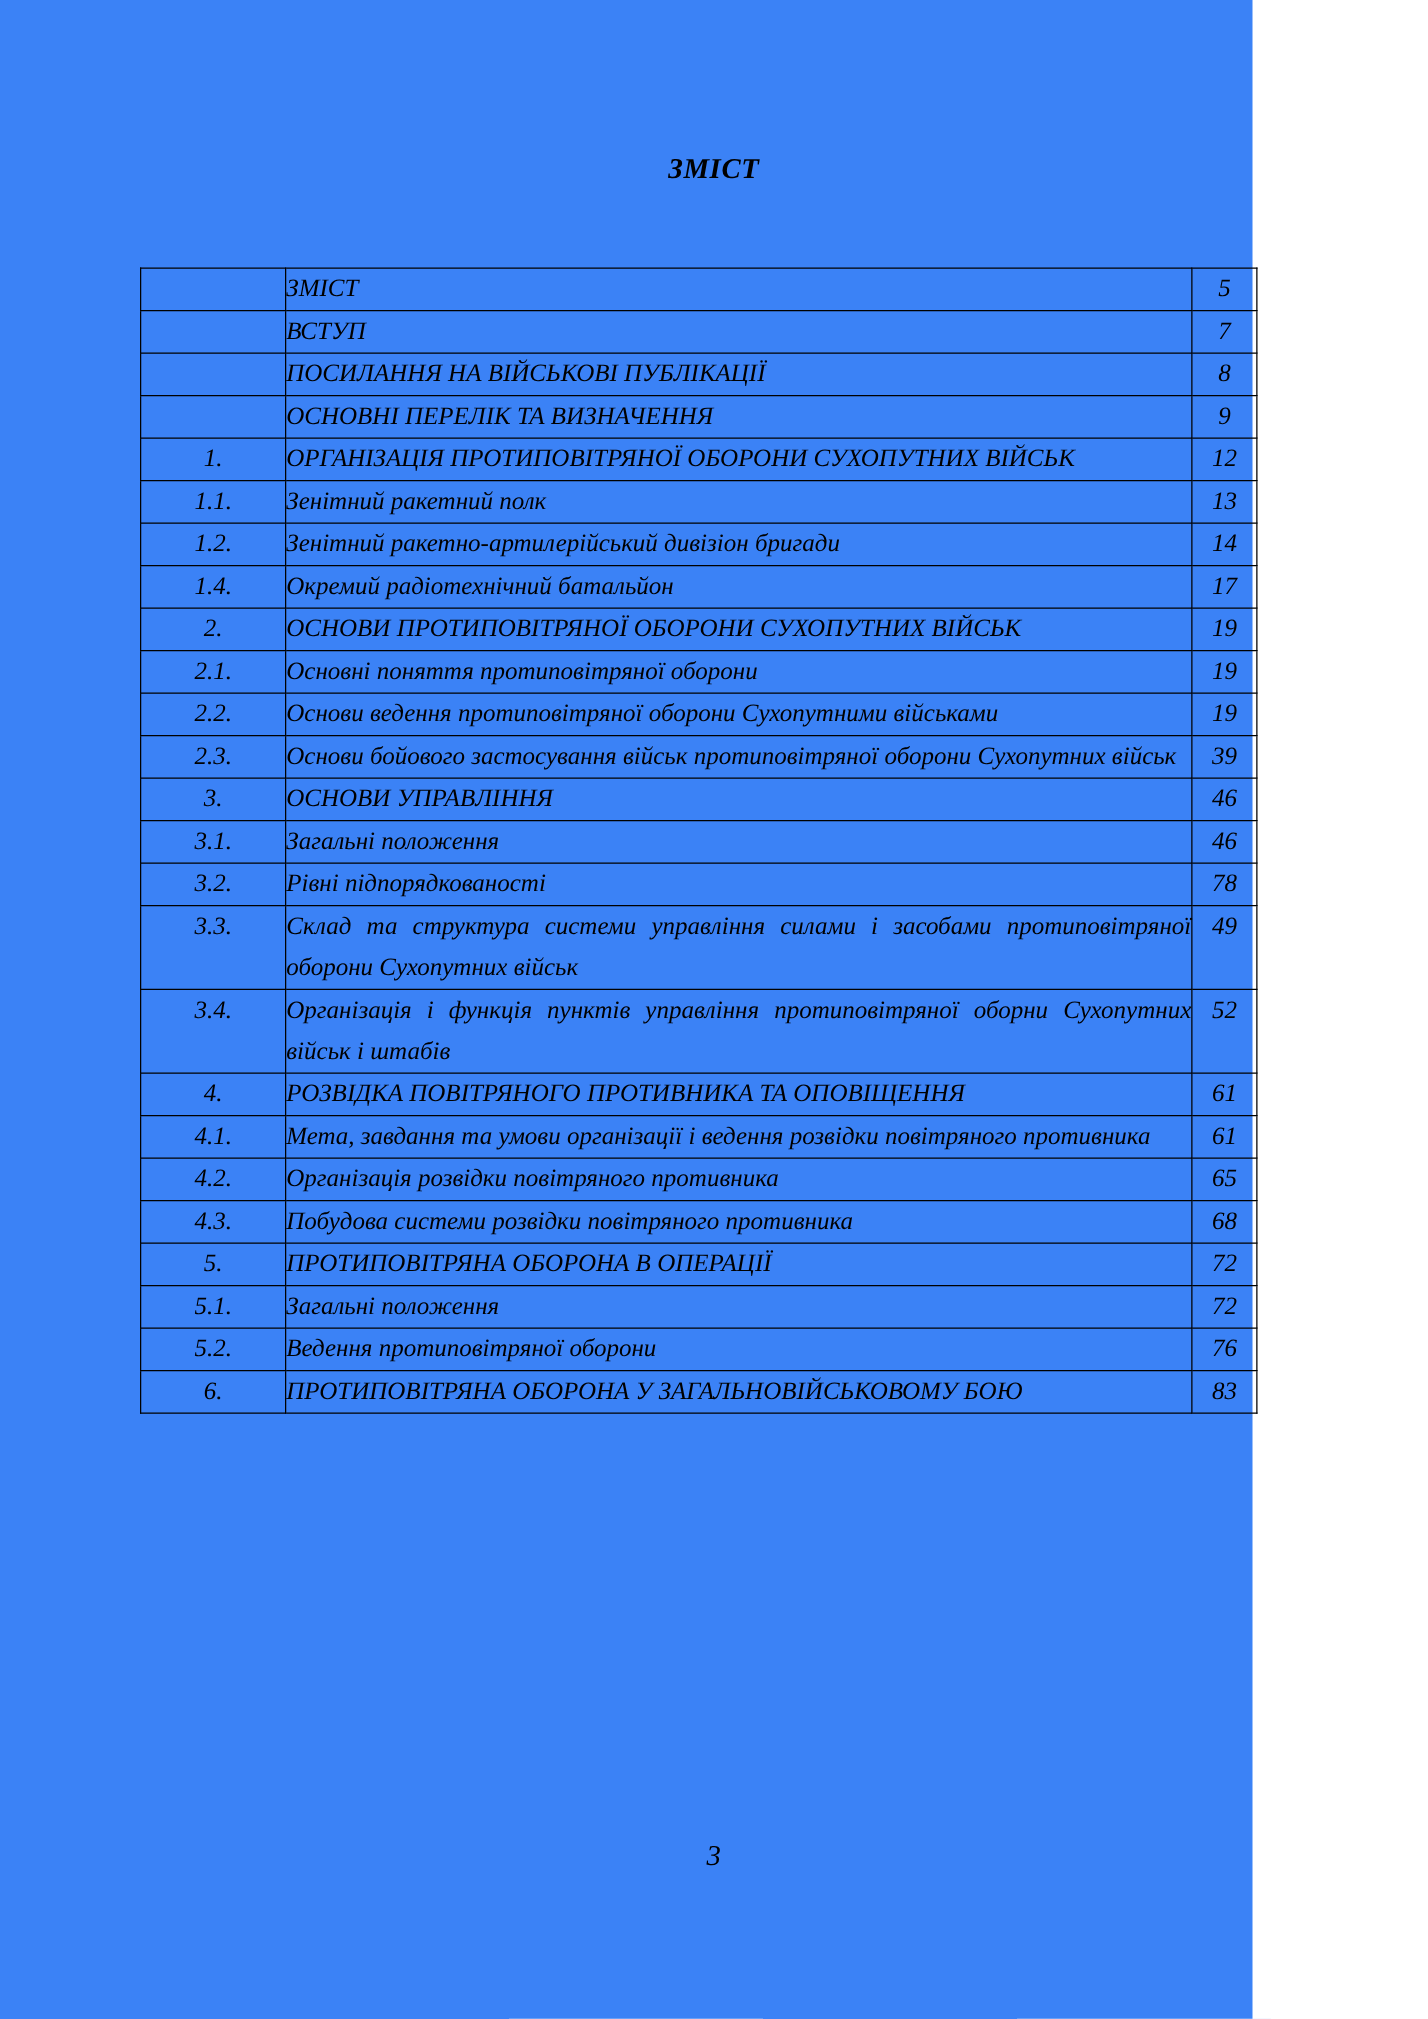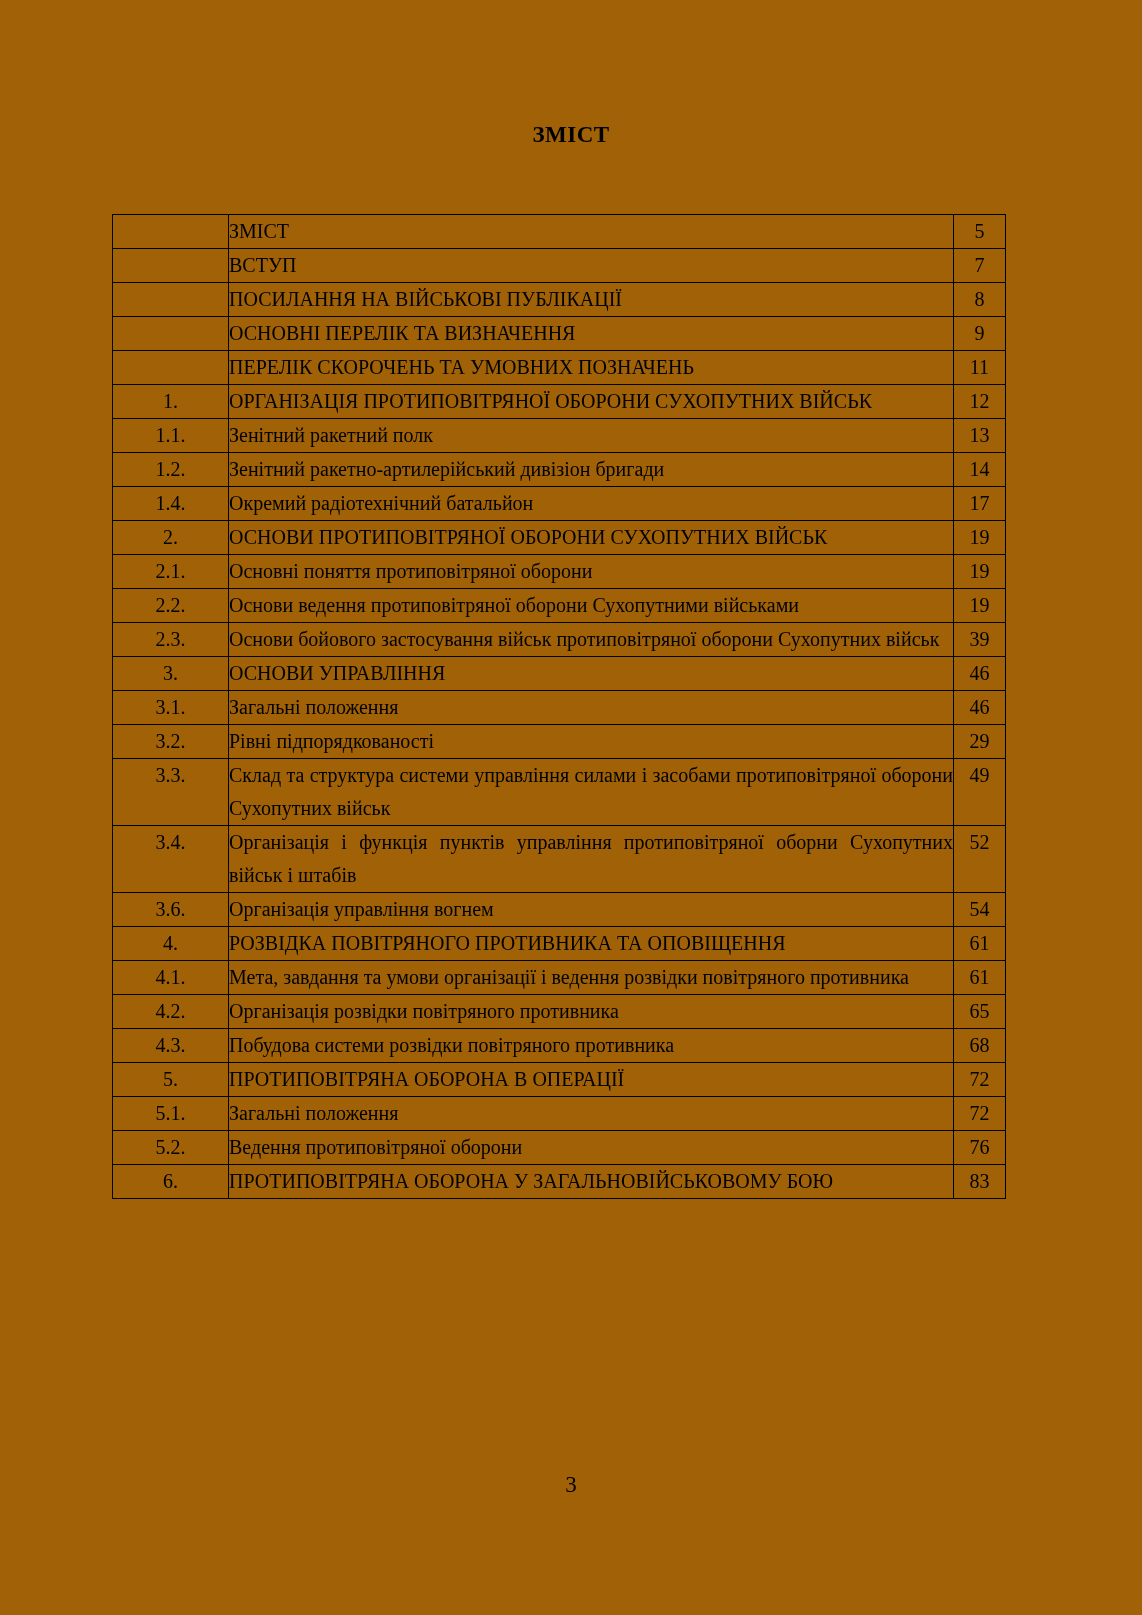--- a/index.html
+++ b/index.html
@@ -13,23 +13,24 @@
     position: relative;
     font-family: "Liberation Serif", "DejaVu Serif", serif;
     color: #000000;
     overflow: hidden;
   }
 
   .page {
     position: absolute;
     left: 0;
     top: 0;
-    width: 1142px;
+    width: 1002px;
     height: 1615px;
-    background: #a16207;
+    background: #3b82f6;
+    font-style: italic;
   }
 
   .doc-title {
     position: absolute;
     left: 0;
     top: 122px;
     width: 1142px;
     text-align: center;
     font-size: 23px;
     font-weight: bold;
@@ -119,25 +120,20 @@
         <tr>
           <td class="cell-num"></td>
           <td class="cell-title">ПОСИЛАННЯ НА ВІЙСЬКОВІ ПУБЛІКАЦІЇ</td>
           <td class="cell-page">8</td>
         </tr>
         <tr>
           <td class="cell-num"></td>
           <td class="cell-title">ОСНОВНІ ПЕРЕЛІК ТА ВИЗНАЧЕННЯ</td>
           <td class="cell-page">9</td>
         </tr>
-        <tr>
-          <td class="cell-num"></td>
-          <td class="cell-title">ПЕРЕЛІК СКОРОЧЕНЬ ТА УМОВНИХ ПОЗНАЧЕНЬ</td>
-          <td class="cell-page">11</td>
-        </tr>
         <tr class="two-line">
           <td class="cell-num">1.</td>
           <td class="cell-title">ОРГАНІЗАЦІЯ ПРОТИПОВІТРЯНОЇ ОБОРОНИ СУХОПУТНИХ ВІЙСЬК</td>
           <td class="cell-page">12</td>
         </tr>
         <tr>
           <td class="cell-num">1.1.</td>
           <td class="cell-title">Зенітний ракетний полк</td>
           <td class="cell-page">13</td>
         </tr>
@@ -177,37 +173,32 @@
           <td class="cell-page">46</td>
         </tr>
         <tr>
           <td class="cell-num">3.1.</td>
           <td class="cell-title">Загальні положення</td>
           <td class="cell-page">46</td>
         </tr>
         <tr>
           <td class="cell-num">3.2.</td>
           <td class="cell-title">Рівні підпорядкованості</td>
-          <td class="cell-page">29</td>
+          <td class="cell-page">78</td>
         </tr>
         <tr class="two-line">
           <td class="cell-num">3.3.</td>
           <td class="cell-title">Склад та структура системи управління силами і засобами протиповітряної оборони Сухопутних військ</td>
           <td class="cell-page">49</td>
         </tr>
         <tr class="two-line">
           <td class="cell-num">3.4.</td>
           <td class="cell-title">Організація і функція пунктів управління протиповітряної оборни Сухопутних військ і штабів</td>
           <td class="cell-page">52</td>
         </tr>
-        <tr>
-          <td class="cell-num">3.6.</td>
-          <td class="cell-title">Організація  управління вогнем</td>
-          <td class="cell-page">54</td>
-        </tr>
         <tr class="two-line">
           <td class="cell-num">4.</td>
           <td class="cell-title">РОЗВІДКА ПОВІТРЯНОГО ПРОТИВНИКА ТА ОПОВІЩЕННЯ</td>
           <td class="cell-page">61</td>
         </tr>
         <tr class="two-line">
           <td class="cell-num">4.1.</td>
           <td class="cell-title">Мета, завдання та умови організації і ведення розвідки повітряного противника</td>
           <td class="cell-page">61</td>
         </tr>

